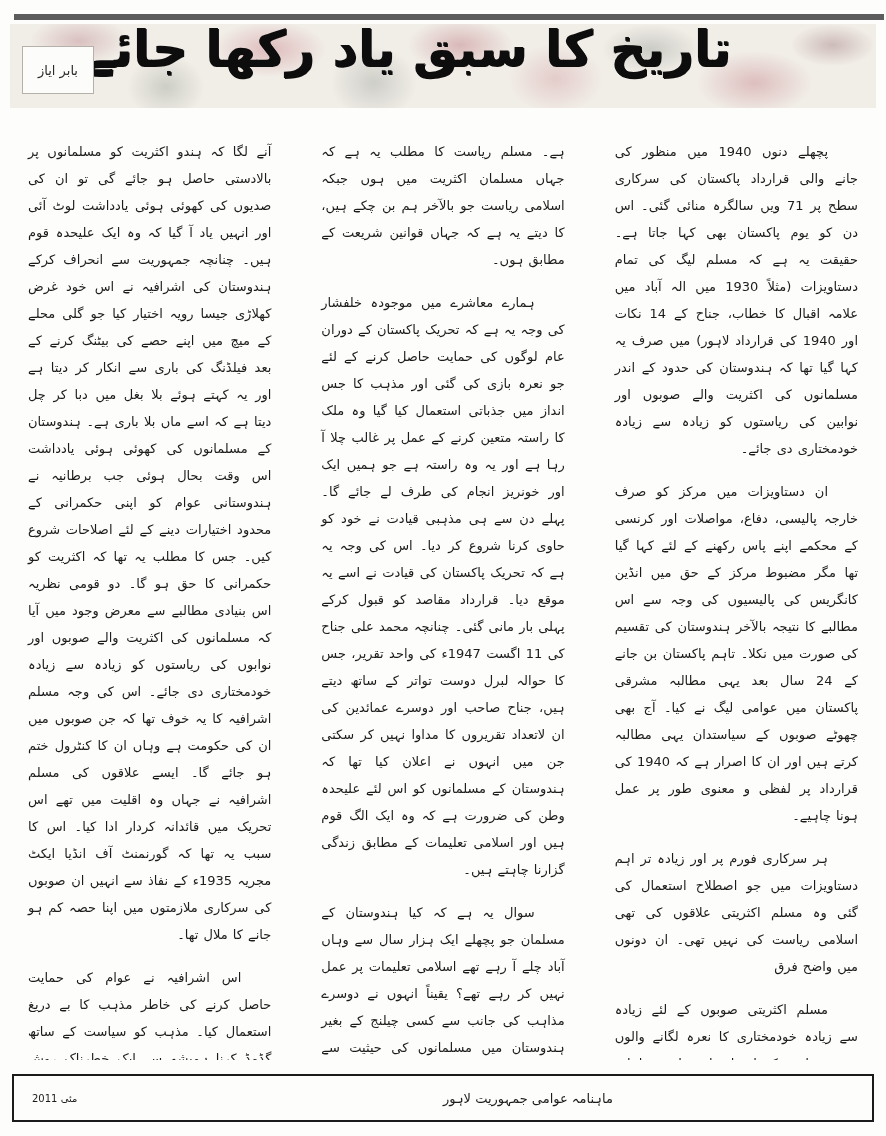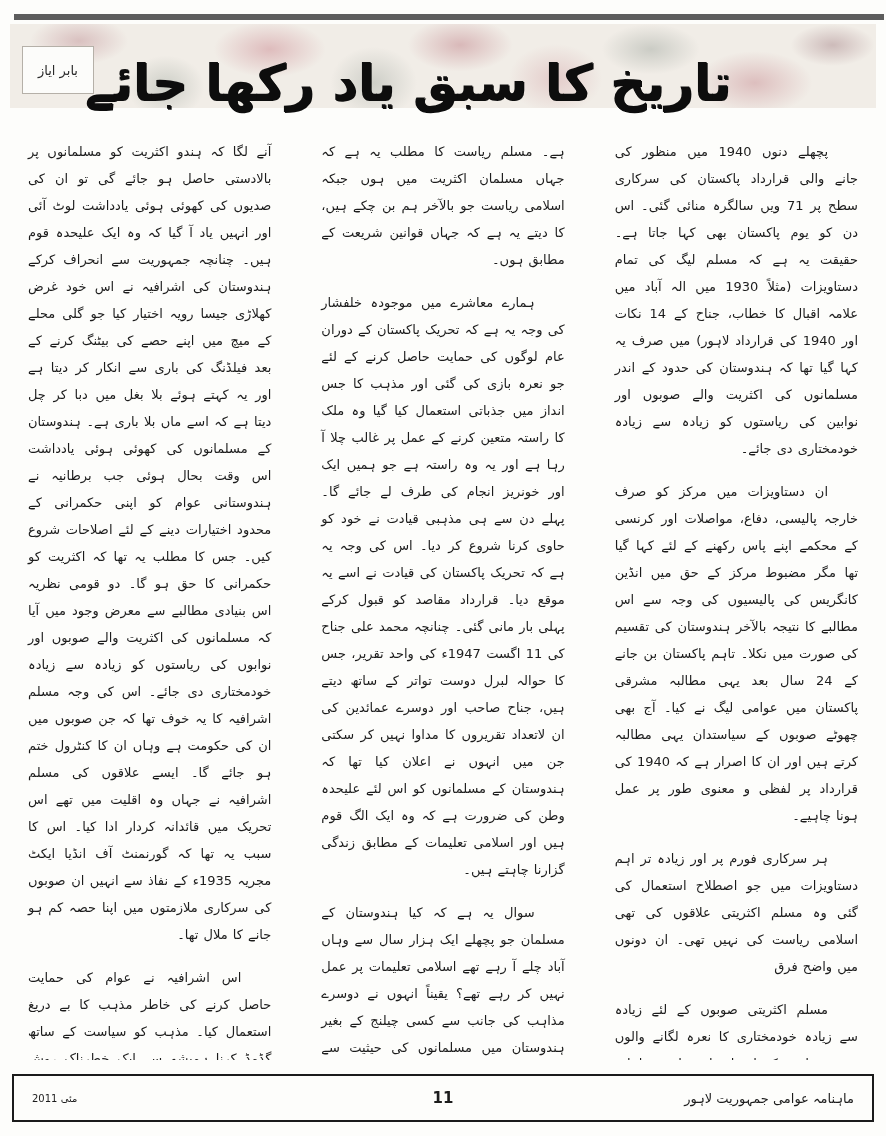--- a/index.html
+++ b/index.html
@@ -23,21 +23,21 @@
       radial-gradient(ellipse 70px 34px at 8% 20%, rgba(178,120,128,.38), transparent 70%),
       radial-gradient(ellipse 55px 45px at 18% 75%, rgba(150,160,150,.40), transparent 70%),
       radial-gradient(ellipse 80px 40px at 30% 30%, rgba(196,120,130,.42), transparent 70%),
       radial-gradient(ellipse 60px 50px at 42% 70%, rgba(140,150,142,.35), transparent 72%),
       radial-gradient(ellipse 75px 38px at 52% 25%, rgba(180,105,115,.40), transparent 70%),
       radial-gradient(ellipse 65px 48px at 63% 65%, rgba(205,150,155,.38), transparent 72%),
       radial-gradient(ellipse 70px 36px at 74% 30%, rgba(150,158,150,.42), transparent 70%),
       radial-gradient(ellipse 80px 44px at 86% 70%, rgba(190,120,128,.40), transparent 72%),
       radial-gradient(ellipse 60px 30px at 95% 25%, rgba(120,70,80,.30), transparent 70%),
       #f1ede7;
-    display:flex;align-items:flex-end;justify-content:center;
+    display:flex;align-items:flex-start;justify-content:center;
   }
   .headline{
     margin:0;
     padding-right:70px;
     font-size:50px;line-height:1;
     font-weight:bold;
     color:#0d0d0d;
     letter-spacing:1px;
     text-shadow:1px 1px 0 #0d0d0d;
     white-space:nowrap;
@@ -71,21 +71,21 @@
   .col p.cont{text-indent:0;}
   .footer{
     position:absolute;left:12px;right:12px;bottom:14px;height:44px;
     border:2px solid #1b1b1b;
     background:#fdfdfb;
     display:flex;align-items:center;
     padding:0 18px;
     font-size:14px;
     direction:rtl;
   }
-  .footer .pub{flex:1;text-align:right;font-size:13px;}
+  .footer .pub{flex:1;text-align:left;font-size:13px;}
   .footer .pageno{
     flex:1;text-align:center;
     font-weight:bold;font-size:15px;
     font-family:"DejaVu Sans",sans-serif;
   }
   .footer .date{flex:1;text-align:left;font-size:10px;}
 </style>
 </head>
 <body>
 
@@ -117,17 +117,16 @@
 
     <section class="col">
       <p class="cont">آنے لگا کہ ہندو اکثریت کو مسلمانوں پر بالادستی حاصل ہو جائے گی تو ان کی صدیوں کی کھوئی ہوئی یادداشت لوٹ آئی اور انہیں یاد آ گیا کہ وہ ایک علیحدہ قوم ہیں۔ چنانچہ جمہوریت سے انحراف کرکے ہندوستان کی اشرافیہ نے اس خود غرض کھلاڑی جیسا رویہ اختیار کیا جو گلی محلے کے میچ میں اپنے حصے کی بیٹنگ کرنے کے بعد فیلڈنگ کی باری سے انکار کر دیتا ہے اور یہ کہتے ہوئے بلا بغل میں دبا کر چل دیتا ہے کہ اسے ماں بلا باری ہے۔ ہندوستان کے مسلمانوں کی کھوئی ہوئی یادداشت اس وقت بحال ہوئی جب برطانیہ نے ہندوستانی عوام کو اپنی حکمرانی کے محدود اختیارات دینے کے لئے اصلاحات شروع کیں۔ جس کا مطلب یہ تھا کہ اکثریت کو حکمرانی کا حق ہو گا۔ دو قومی نظریہ اس بنیادی مطالبے سے معرض وجود میں آیا کہ مسلمانوں کی اکثریت والے صوبوں اور نوابوں کی ریاستوں کو زیادہ سے زیادہ خودمختاری دی جائے۔ اس کی وجہ مسلم اشرافیہ کا یہ خوف تھا کہ جن صوبوں میں ان کی حکومت ہے وہاں ان کا کنٹرول ختم ہو جائے گا۔ ایسے علاقوں کی مسلم اشرافیہ نے جہاں وہ اقلیت میں تھے اس تحریک میں قائدانہ کردار ادا کیا۔ اس کا سبب یہ تھا کہ گورنمنٹ آف انڈیا ایکٹ مجریہ 1935ء کے نفاذ سے انہیں ان صوبوں کی سرکاری ملازمتوں میں اپنا حصہ کم ہو جانے کا ملال تھا۔</p>
       <p>اس اشرافیہ نے عوام کی حمایت حاصل کرنے کی خاطر مذہب کا بے دریغ استعمال کیا۔ مذہب کو سیاست کے ساتھ گڈمڈ کرنا ہمیشہ سے ایک خطرناک روش رہی ہے۔ وہ تمام اقوام جنہوں نے یہ راستہ اختیار کیا مذہبی قوتوں کے ہاتھوں یرغمال بن گئیں۔ سعودی عرب میں اب کیا ہو رہا ہے، خاندان سعود نے علاقے کے دوسرے قبائل اور مسلمانوں کے دو مقدس ترین مقامات۔۔ مکہ اور مدینہ</p>
     </section>
 
   </main>
 
   <footer class="footer">
     <span class="pub">ماہنامہ عوامی جمہوریت لاہور</span>
-    <span class="pageno">11</span>
     <span class="date">مئی 2011</span>
   </footer>
 
 </div>
 
 </body></html>

